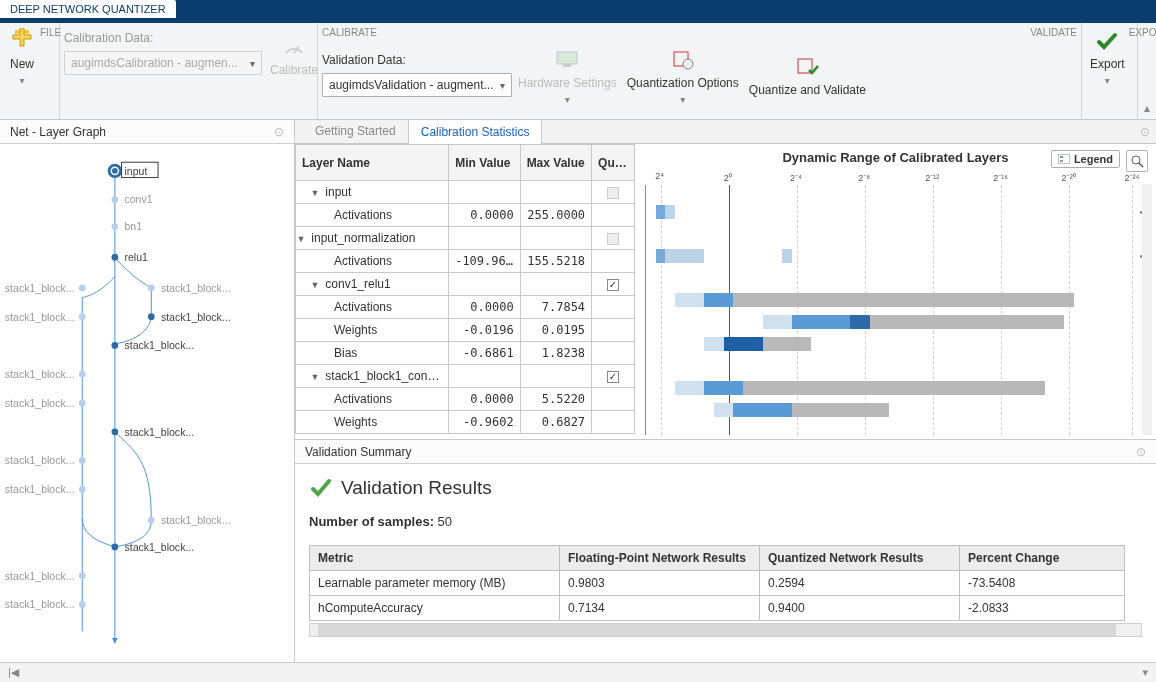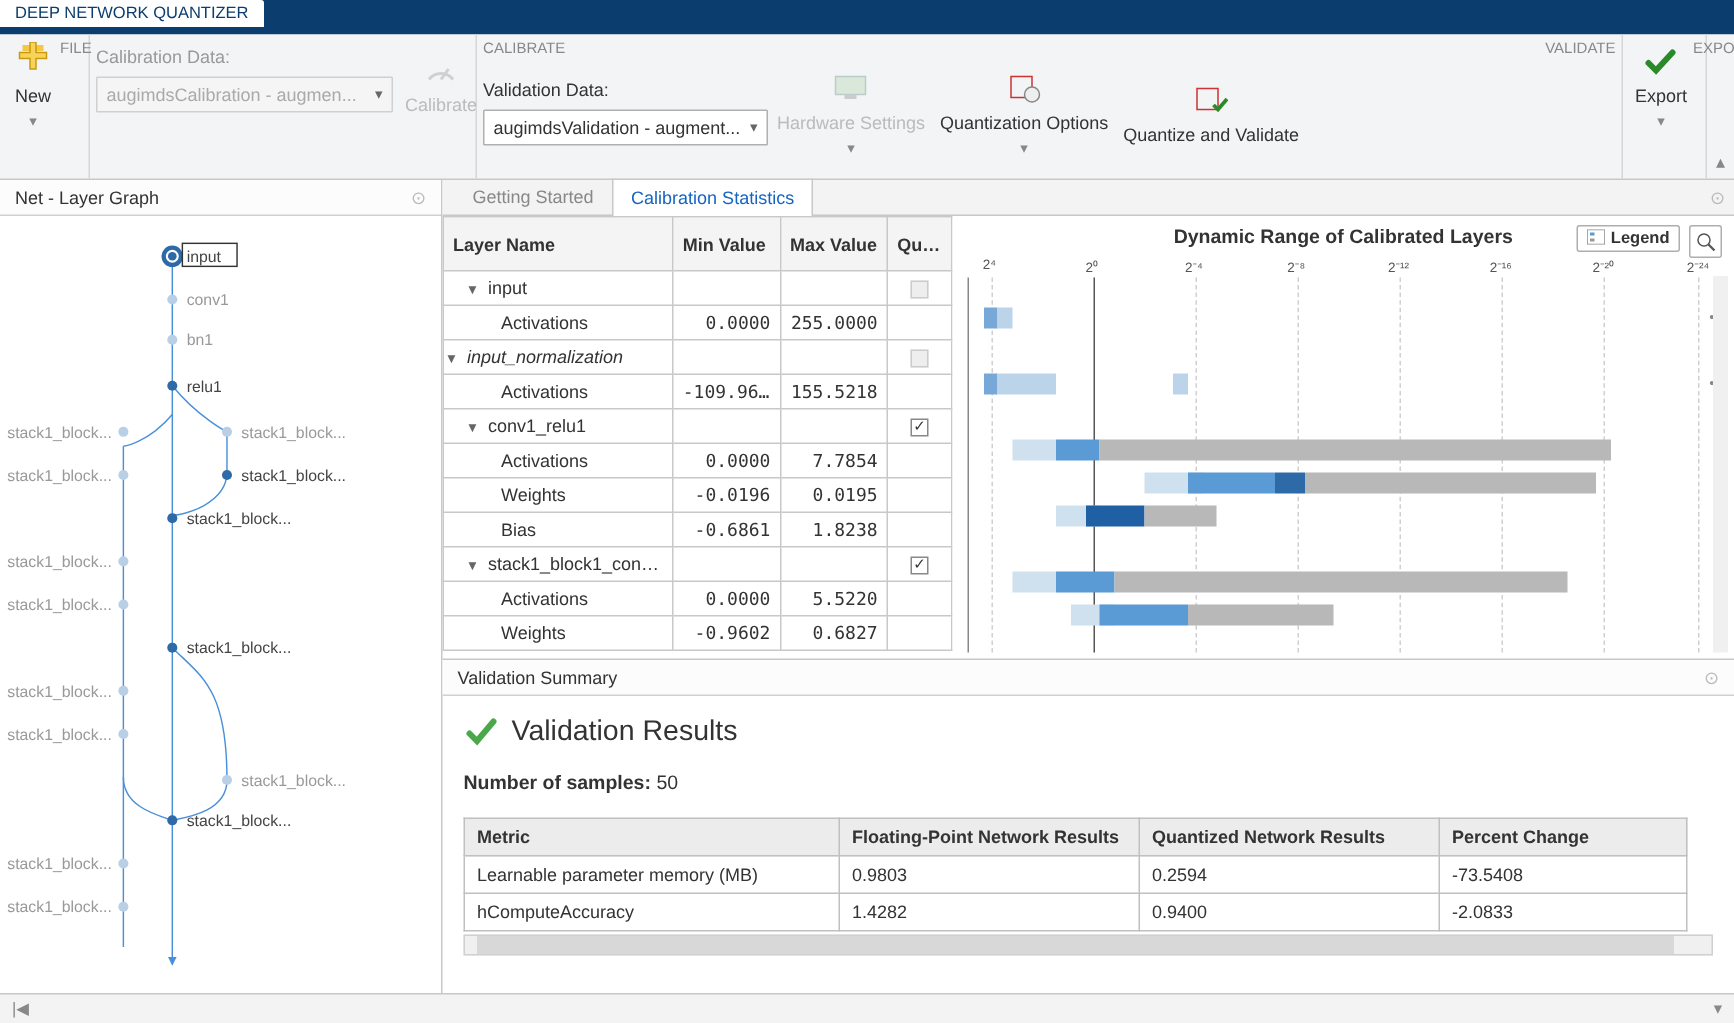--- a/index.html
+++ b/index.html
@@ -25,21 +25,21 @@
 .graph-area { flex: 1; position: relative; overflow: hidden; }
 .right { flex: 1; display: flex; flex-direction: column; min-height: 0; }
 .tabs { height: 24px; background: #f3f3f3; border-bottom: 1px solid #c8c8c8; display: flex; align-items: center; padding-left: 8px; justify-content: space-between; }
 .tabs-left { display: flex; }
 .tab { padding: 5px 12px; font-size: 12px; color: #888; cursor: pointer; }
 .tab.active { background: #fff; color: #1565c0; border: 1px solid #c8c8c8; border-bottom: 1px solid #fff; margin-bottom: -1px; }
 .stats-area { flex: 1; display: flex; min-height: 0; border-bottom: 1px solid #c8c8c8; }
 .table-wrap { width: 340px; min-width: 340px; overflow: hidden; display: flex; flex-direction: column; }
 .chart-wrap { flex: 1; display: flex; flex-direction: column; position: relative; }
 .chart-title { text-align: center; font-size: 13px; font-weight: bold; padding: 6px; position: relative; }
-.legend-btn { position: absolute; right: 36px; top: 6px; border: 1px solid #aeaeae; padding: 2px 6px; display: flex; align-items: flex-start; gap: 4px; background: #fff; border-radius: 2px; font-size: 11px; }
+.legend-btn { position: absolute; right: 36px; top: 6px; border: 1px solid #aeaeae; padding: 2px 6px; display: flex; align-items: center; gap: 4px; background: #fff; border-radius: 2px; font-size: 11px; }
 .zoom-btn { position: absolute; right: 8px; top: 6px; border: 1px solid #aeaeae; width: 22px; height: 22px; display: flex; align-items: center; justify-content: center; background: #fff; border-radius: 2px; }
 .axis-row { display: flex; height: 14px; font-size: 9px; color: #555; position: relative; margin: 0 24px 0 10px; }
 .tick { position: absolute; top: 0; transform: translateX(-50%); }
 .chart-body { flex: 1; position: relative; margin: 0 24px 4px 10px; border-left: 1px solid #888; }
 .v-grid { position: absolute; top: 0; bottom: 0; border-left: 1px dashed #d0d0d0; }
 .v-solid { position: absolute; top: 0; bottom: 0; border-left: 1px solid #555; }
 .bar-row { position: absolute; height: 18px; left: 0; right: 0; }
 .seg { position: absolute; top: 2px; bottom: 2px; }
 .dot3 { position: absolute; right: -18px; top: 50%; transform: translateY(-50%); font-size: 10px; color: #888; }
 table.stats { width: 100%; border-collapse: collapse; font-size: 12px; table-layout: fixed; }
@@ -313,21 +313,21 @@
                 <td></td>
                 <td style="text-align: center;"><span class="chk" style="background: rgb(238, 238, 238); border-color: rgb(204, 204, 204);"></span></td>
               </tr>
               <tr>
                 <td class="indent1">Activations</td>
                 <td class="num">0.0000</td>
                 <td class="num">255.0000</td>
                 <td></td>
               </tr>
               <tr>
-                <td style="padding-left: 0; font-style: italic;"><span class="tri">▼</span> input_normalization</td>
+                <td style="padding-left: 0;"><span class="tri">▼</span> input_normalization</td>
                 <td></td>
                 <td></td>
                 <td style="text-align: center;"><span class="chk" style="background: rgb(238, 238, 238); border-color: rgb(204, 204, 204);"></span></td>
               </tr>
               <tr>
                 <td class="indent1">Activations</td>
                 <td class="num">-109.9629</td>
                 <td class="num">155.5218</td>
                 <td></td>
               </tr>
@@ -481,21 +481,21 @@
             </thead>
           <tbody id="metrics-body">
               <tr>
                 <td>Learnable parameter memory (MB)</td>
                 <td>0.9803</td>
                 <td>0.2594</td>
                 <td>-73.5408</td>
               </tr>
               <tr>
                 <td>hComputeAccuracy</td>
-                <td>1.4282</td>
+                <td>0.7134</td>
                 <td>0.9400</td>
                 <td>-2.0833</td>
               </tr>
             </tbody>
         </table>
         <div class="scroll-stub">
             <div class="thumb"></div>
           </div>
       </div>
     </div>

